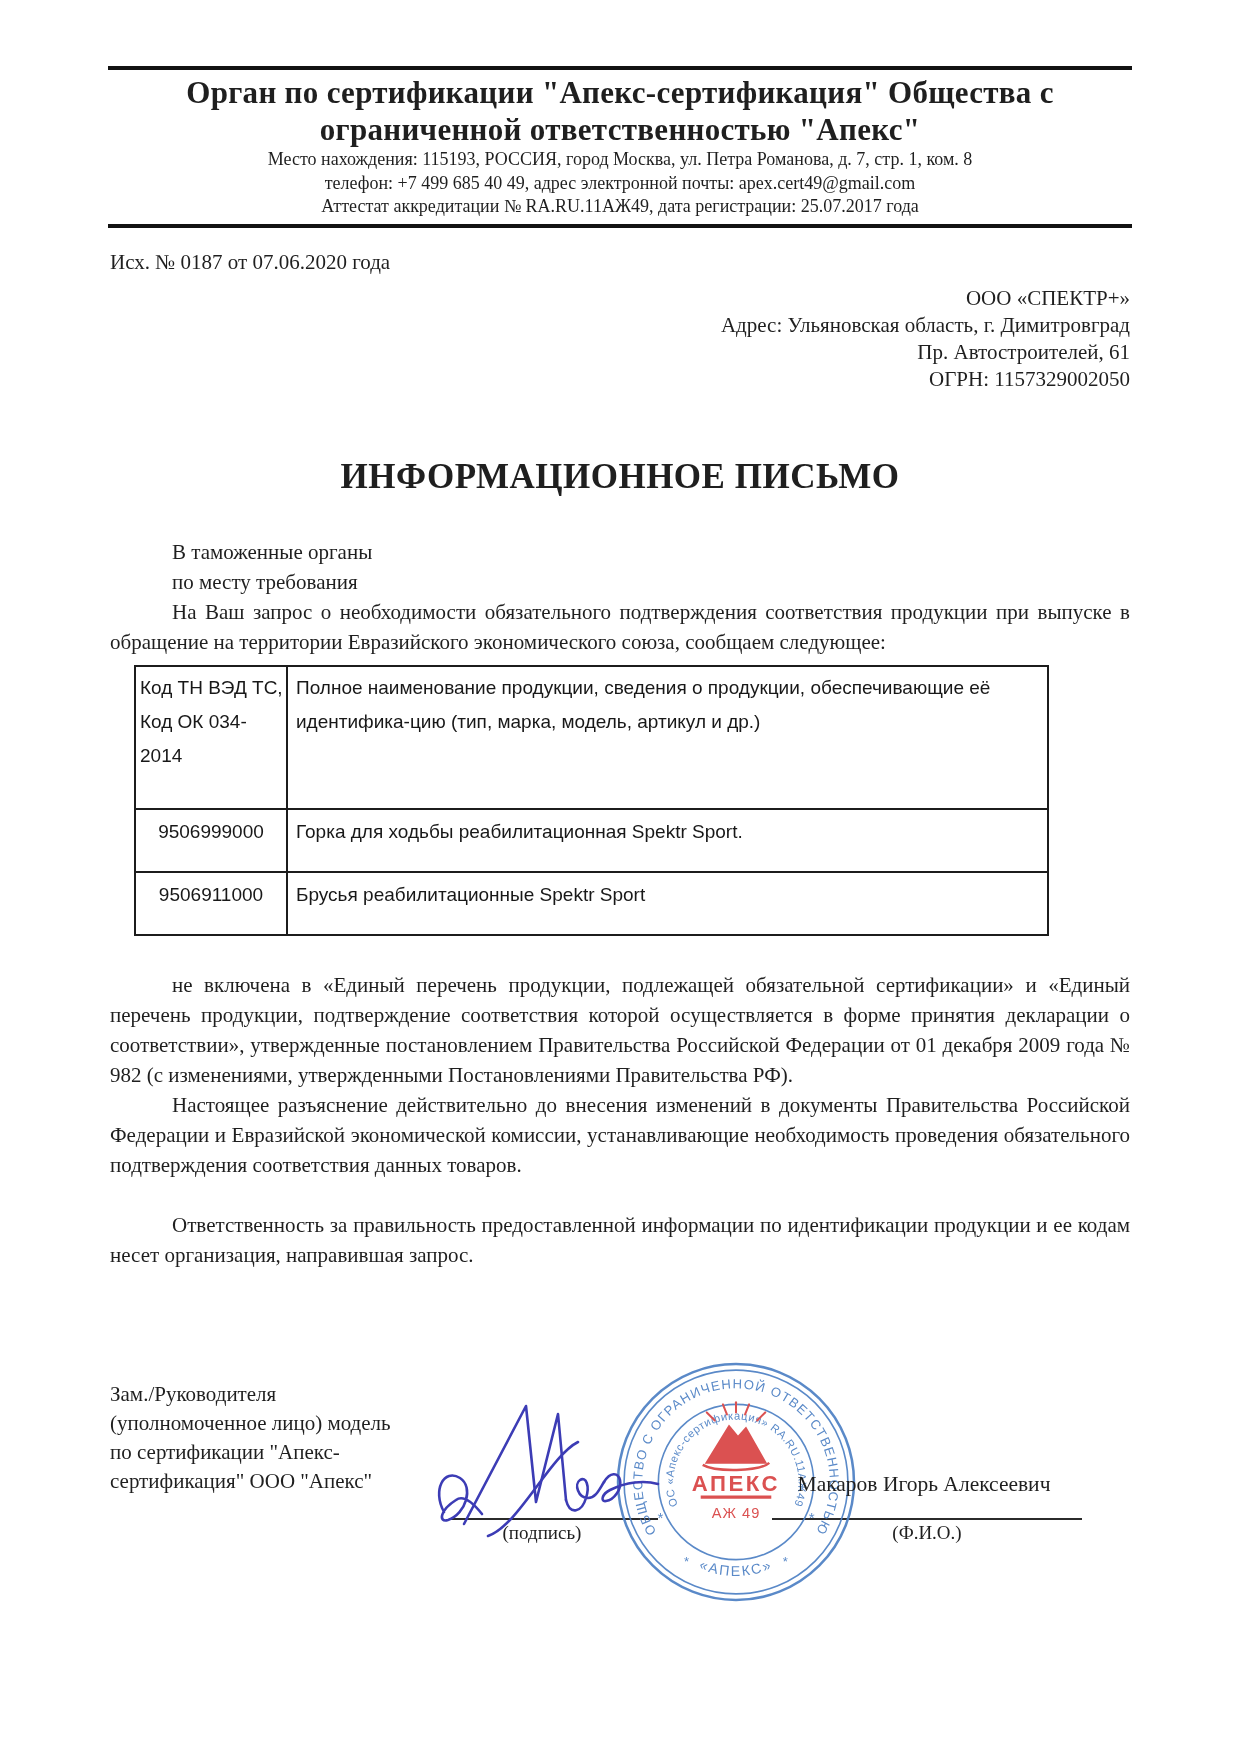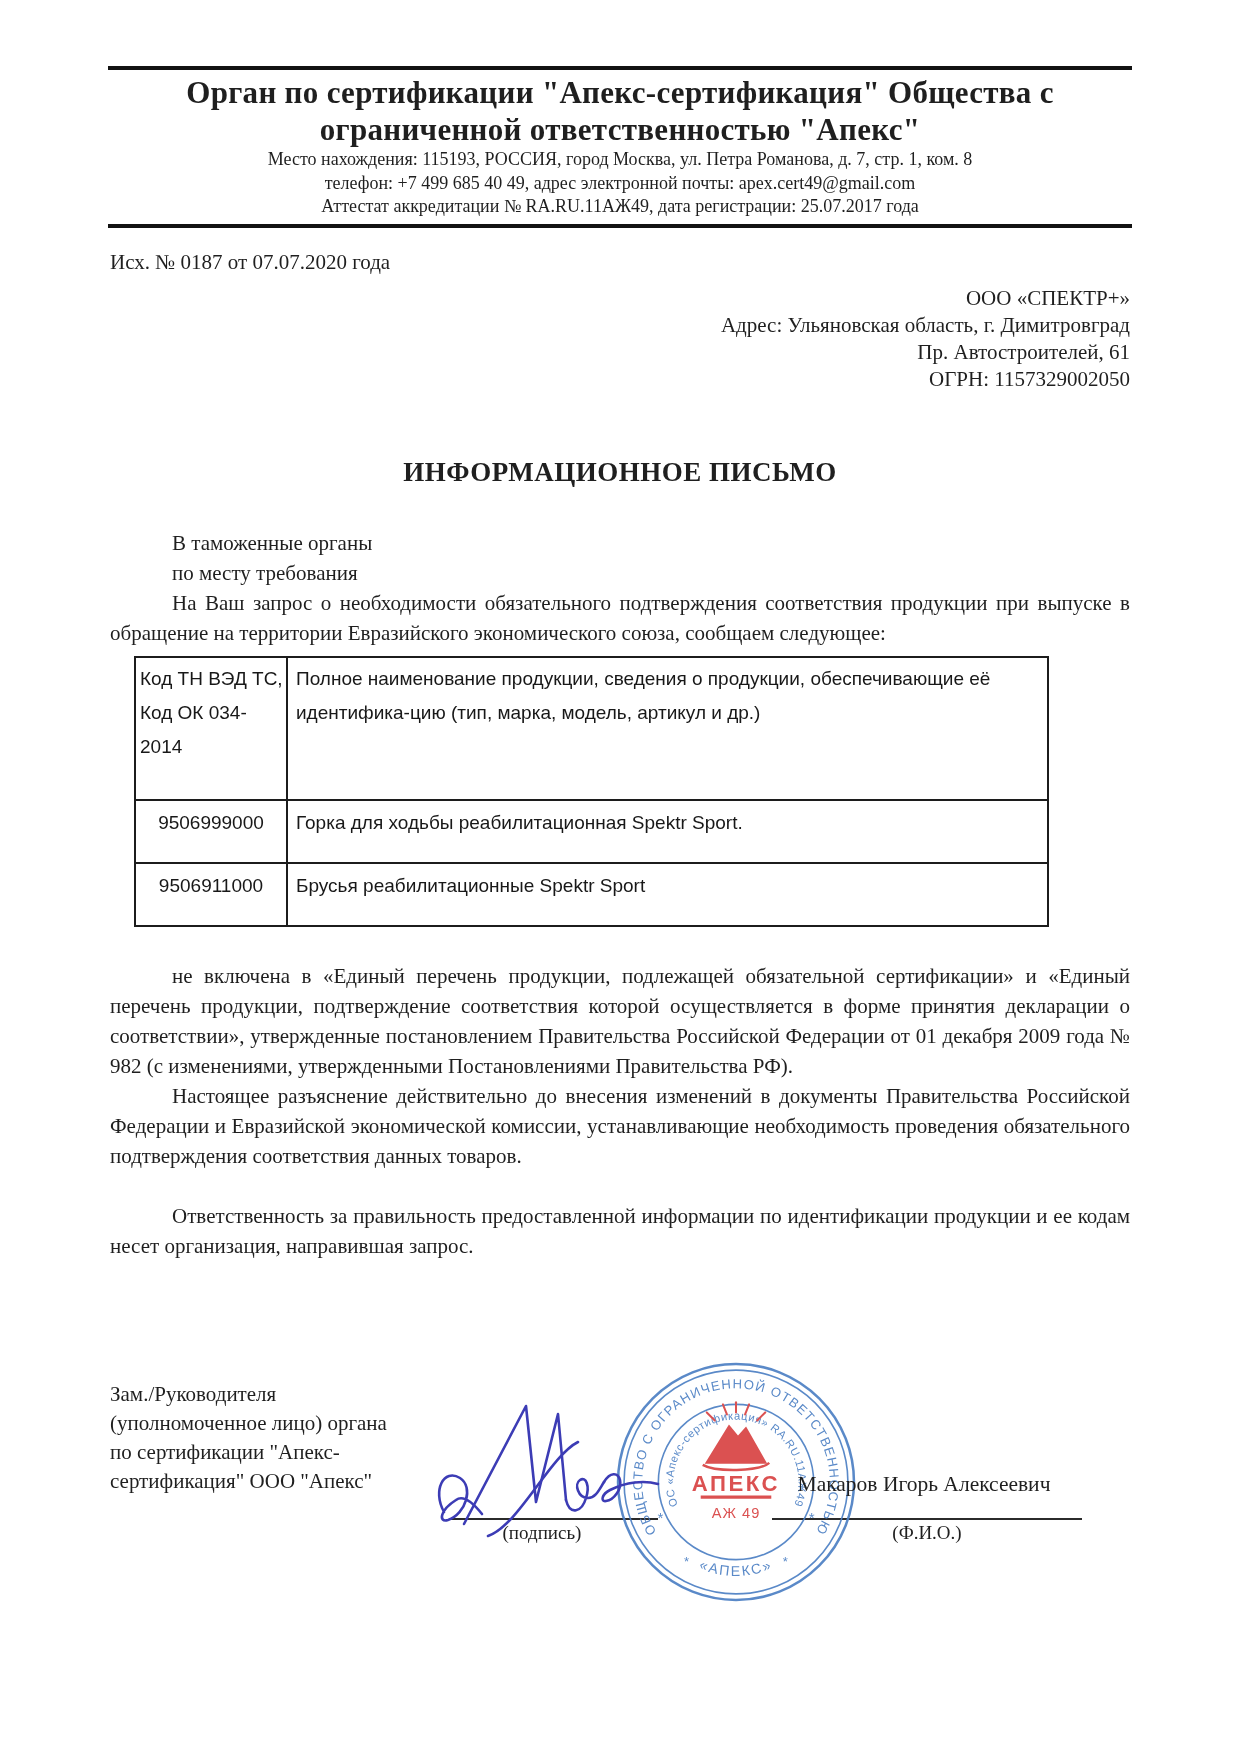--- a/index.html
+++ b/index.html
@@ -10,21 +10,21 @@
   }
   .rule { border-top:4px solid #121212; }
   .rule-top { margin:66px 108px 0 108px; }
   .rule-bottom { margin:5px 108px 0 108px; }
   .letterhead { text-align:center; margin-top:4px; }
   .org-title-line { font-size:31px; font-weight:bold; line-height:37px; letter-spacing:0.3px; }
   .letterhead-line { font-size:18px; line-height:23.5px; }
   .content { padding:0 110px; }
   .outgoing { margin-top:22px; font-size:21px; }
   .recipient { margin-top:10px; text-align:right; font-size:21px; line-height:27px; }
-  .doc-title { margin:64px 0 0 0; text-align:center; font-size:27px; font-weight:bold; letter-spacing:0.5px; }
+  .doc-title { margin:64px 0 0 0; text-align:center; font-size:35px; font-weight:bold; letter-spacing:0.5px; }
   .addressee { margin-left:62px; font-size:21px; line-height:30px; }
   .addressee.first { margin-top:40px; }
   .para { margin:0; font-size:21px; line-height:30px; text-align:justify; text-indent:62px; }
   .para.after-table { margin-top:34px; }
   .para.gap-before { margin-top:30px; }
   .product-table {
     border-collapse:collapse; table-layout:fixed; width:915px; margin:8px 0 0 24px;
     font-family:"Liberation Sans","DejaVu Sans",sans-serif; font-size:19px; color:#181818;
   }
   .product-table td { border:2px solid #1c1c1c; vertical-align:top; }
@@ -56,21 +56,21 @@
     <div class="org-title-line">Орган по сертификации "Апекс-сертификация" Общества с</div>
     <div class="org-title-line">ограниченной ответственностью "Апекс"</div>
     <div class="letterhead-line">Место нахождения: 115193, РОССИЯ, город Москва, ул. Петра Романова, д. 7, стр. 1, ком. 8</div>
     <div class="letterhead-line">телефон: +7 499 685 40 49, адрес электронной почты: apex.cert49@gmail.com</div>
     <div class="letterhead-line">Аттестат аккредитации № RA.RU.11АЖ49, дата регистрации: 25.07.2017 года</div>
   </div>
 
   <div class="rule rule-bottom"></div>
 
   <div class="content">
-    <div class="outgoing">Исх. № 0187 от 07.07.2020 года</div>
+    <div class="outgoing">Исх. № 0187 от 07.06.2020 года</div>
 
     <div class="recipient">
       <div>ООО «СПЕКТР+»</div>
       <div>Адрес: Ульяновская область, г. Димитровград</div>
       <div>Пр. Автостроителей, 61</div>
       <div>ОГРН: 1157329002050</div>
     </div>
 
     <div class="doc-title">ИНФОРМАЦИОННОЕ ПИСЬМО</div>
 
@@ -102,21 +102,21 @@
 
     <p class="para after-table">не включена в «Единый перечень продукции, подлежащей обязательной сертификации» и «Единый перечень продукции, подтверждение соответствия которой осуществляется в форме принятия декларации о соответствии», утвержденные постановлением Правительства Российской Федерации от 01 декабря 2009 года № 982 (с изменениями, утвержденными Постановлениями Правительства РФ).</p>
     <p class="para">Настоящее разъяснение действительно до внесения изменений в документы Правительства Российской Федерации и Евразийской экономической комиссии, устанавливающие необходимость проведения обязательного подтверждения соответствия данных товаров.</p>
     <p class="para gap-before">Ответственность за правильность предоставленной информации по идентификации продукции и ее кодам несет организация, направившая запрос.</p>
   </div>
 
   <div class="signature-area">
 
     <div class="position-text">
       <div>Зам./Руководителя</div>
-      <div>(уполномоченное лицо) органа</div>
+      <div>(уполномоченное лицо) модель</div>
       <div>по сертификации "Апекс-</div>
       <div>сертификация" ООО "Апекс"</div>
     </div>
 
     <svg class="stamp" viewBox="0 0 242 242" aria-hidden="true">
       <defs>
         <path id="arcOuter" d="M 55.2 186.8 A 93 93 0 1 1 186.8 186.8"></path>
         <path id="arcBottom" d="M 29.4 137.2 A 93 93 0 0 0 212.6 137.2"></path>
         <path id="arcInner" d="M 85.4 171.8 A 62 62 0 1 1 156.6 171.8"></path>
       </defs>

